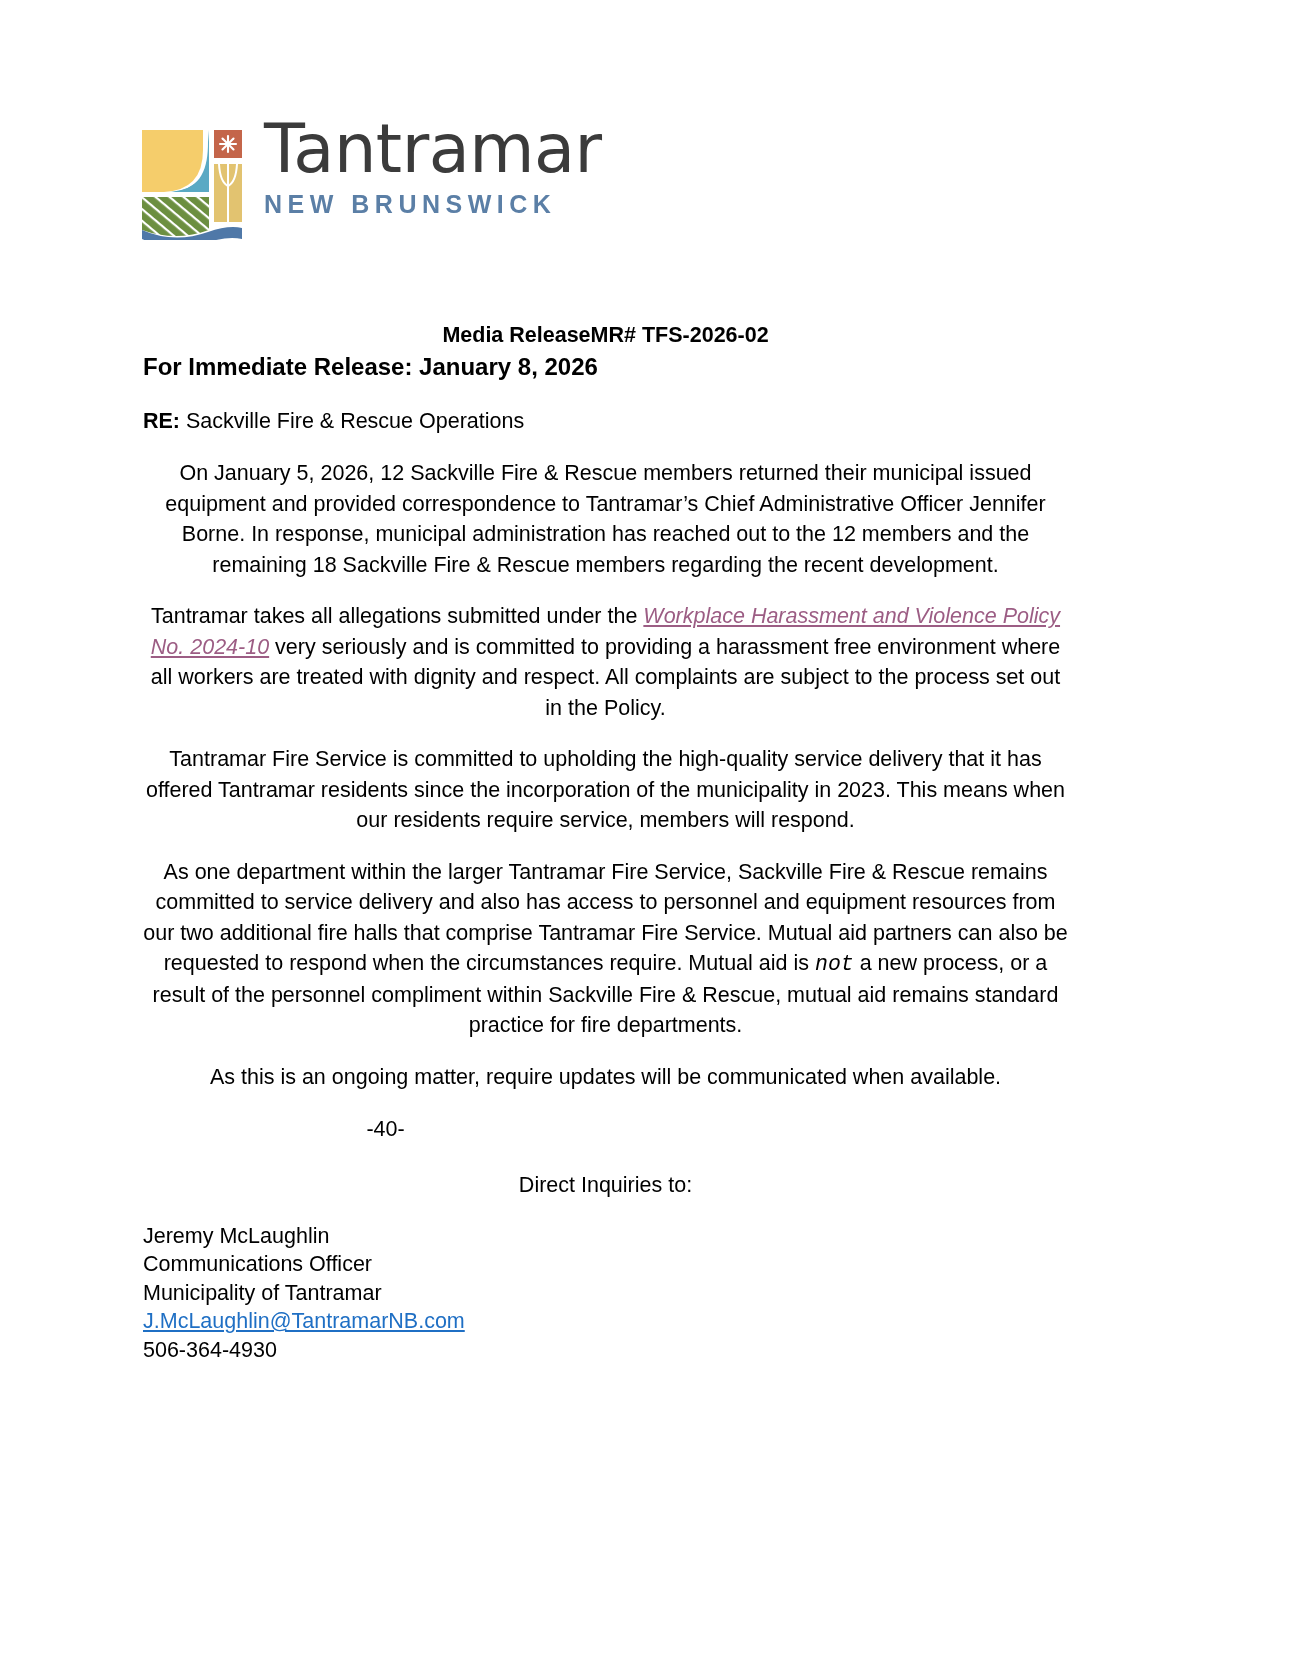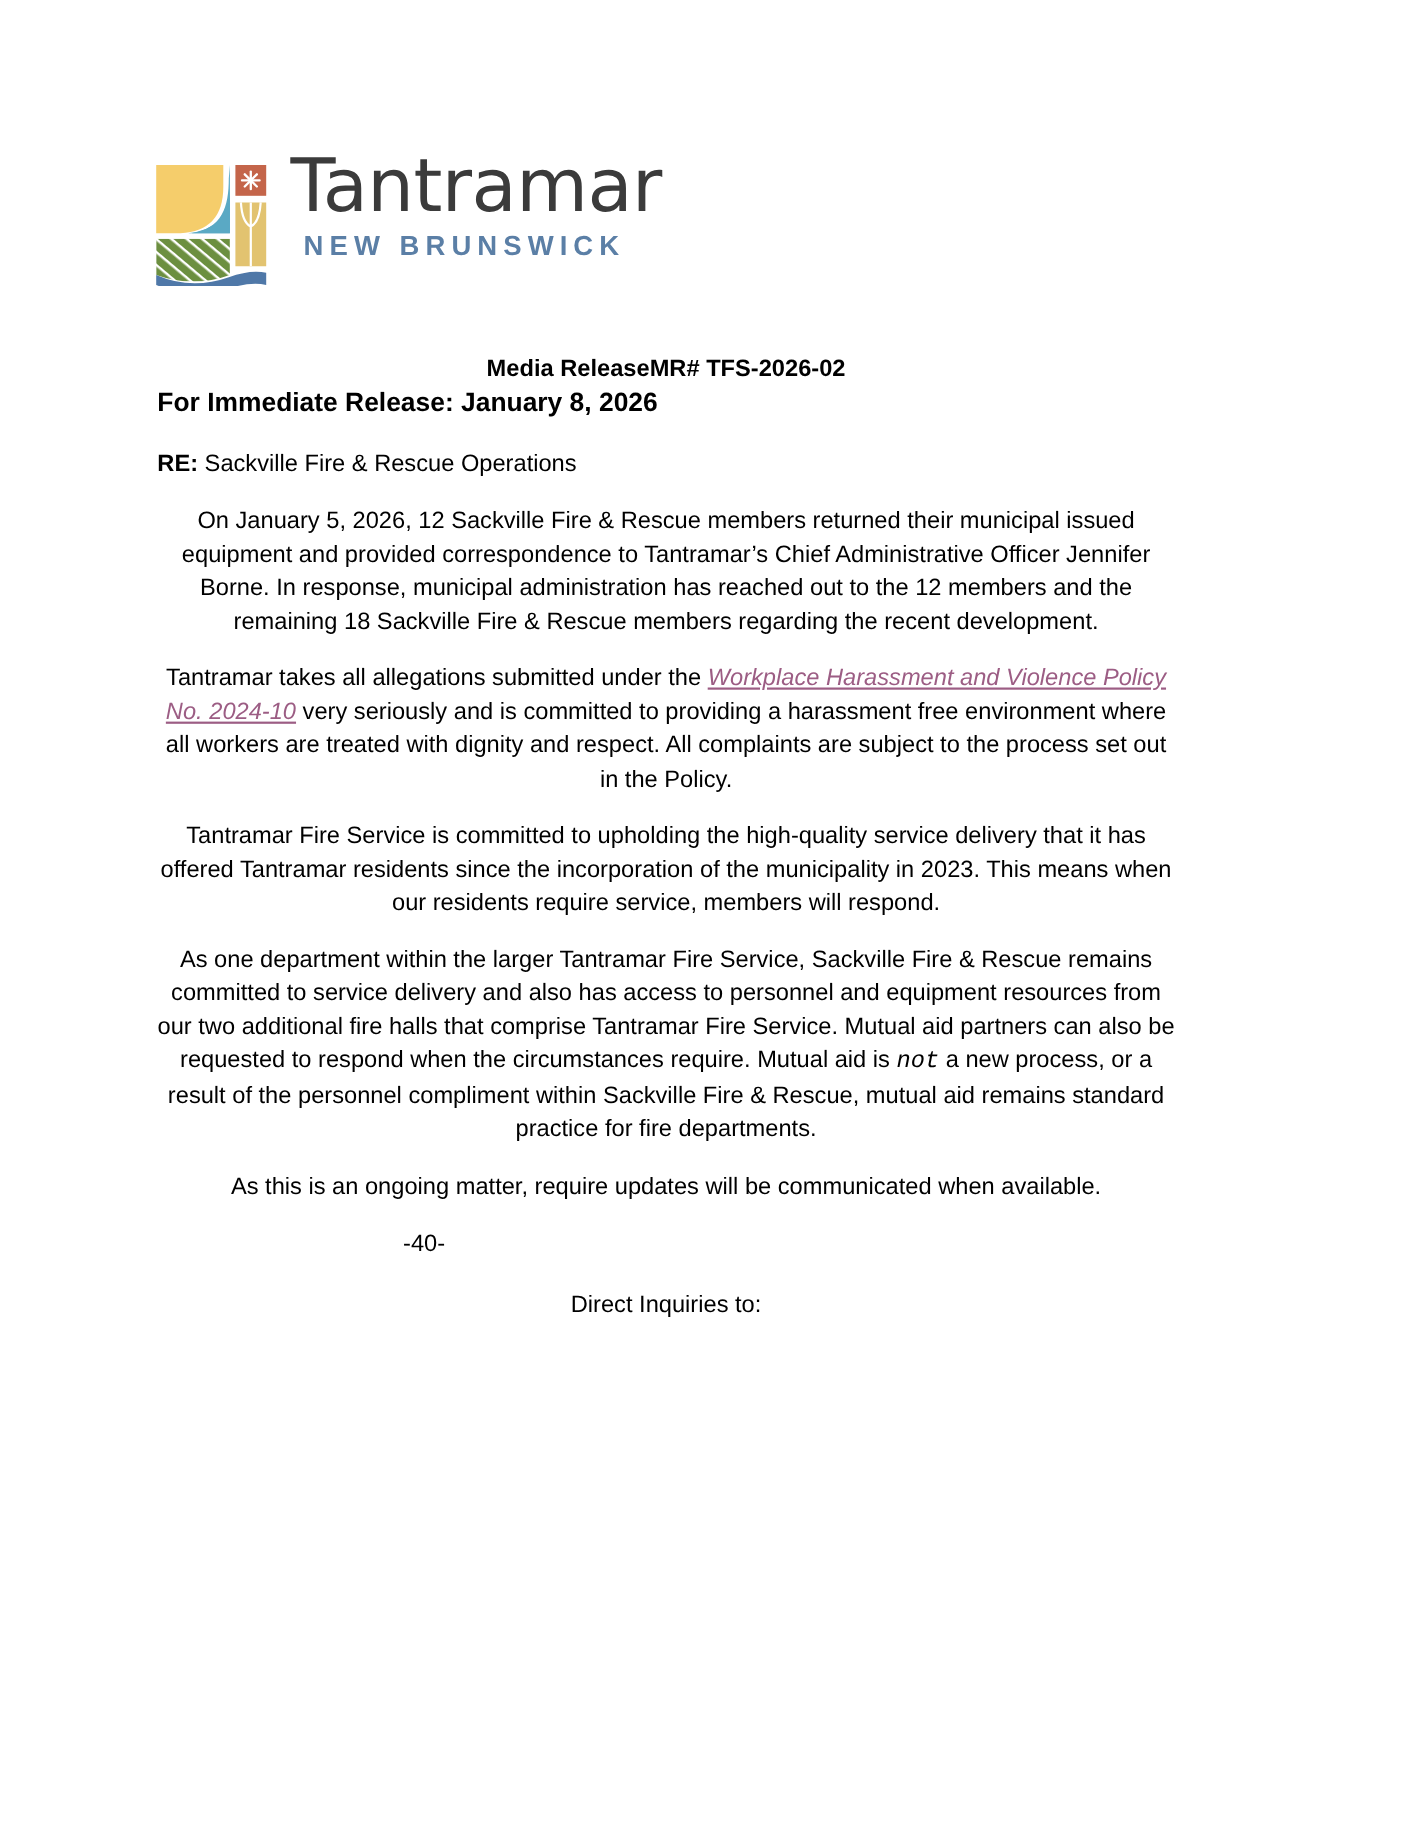--- a/index.html
+++ b/index.html
@@ -21,21 +21,21 @@
     width: 1290px;
     height: 1669px;
     background: #ffffff;
     box-sizing: border-box;
   }
 
   
   .letterhead {
     position: absolute;
     left: 140px;
-    top: 132px;
+    top: 112px;
     display: flex;
     align-items: flex-start;
   }
 
   .logo-mark {
     width: 104px;
     height: 128px;
     position: relative;
     flex: 0 0 auto;
   }
@@ -49,21 +49,21 @@
     font-size: 67px;
     line-height: 0.95;
     font-weight: 400;
     letter-spacing: -0.5px;
     color: #3b3b3b;
     font-family: "DejaVu Sans", sans-serif;
   }
 
   .wordmark-sub {
     margin-top: 8px;
-    margin-left: 12px;
+    margin-left: 0;
     font-size: 25px;
     letter-spacing: 5.5px;
     font-weight: 600;
     color: #5b7fa6;
     font-family: "Liberation Sans", sans-serif;
   }
 
   
   .doc {
     position: absolute;
@@ -208,15 +208,22 @@
     <p class="body">Tantramar Fire Service is committed to upholding the high-quality service delivery that it has offered Tantramar residents since the incorporation of the municipality in 2023. This means when our residents require service, members will respond.</p>
 
     <p class="body"><span>As one department within the larger Tantramar Fire Service, Sackville Fire &amp; Rescue remains committed to service delivery and also has access to personnel and equipment resources from our two additional fire halls that comprise Tantramar Fire Service. Mutual aid partners can also be requested to respond when the circumstances require. Mutual aid is </span><span class="emph">not</span><span> a new process, or a result of the personnel compliment within Sackville Fire &amp; Rescue, mutual aid remains standard practice for fire departments.</span></p>
 
     <p class="body">As this is an ongoing matter, require updates will be communicated when available.</p>
 
     <div class="dash-thirty">-40-</div>
 
     <p class="body">Direct Inquiries to:</p>
 
+    <div class="sig-block">
+      <div>Jeremy McLaughlin</div>
+      <div>Communications Officer</div>
+      <div>Municipality of Tantramar</div>
+      <div><a class="email-link">J.McLaughlin@TantramarNB.com</a></div>
+      <div>506-364-4930</div>
+    </div>
 
   </div>
 </div>
 
 </body></html>

